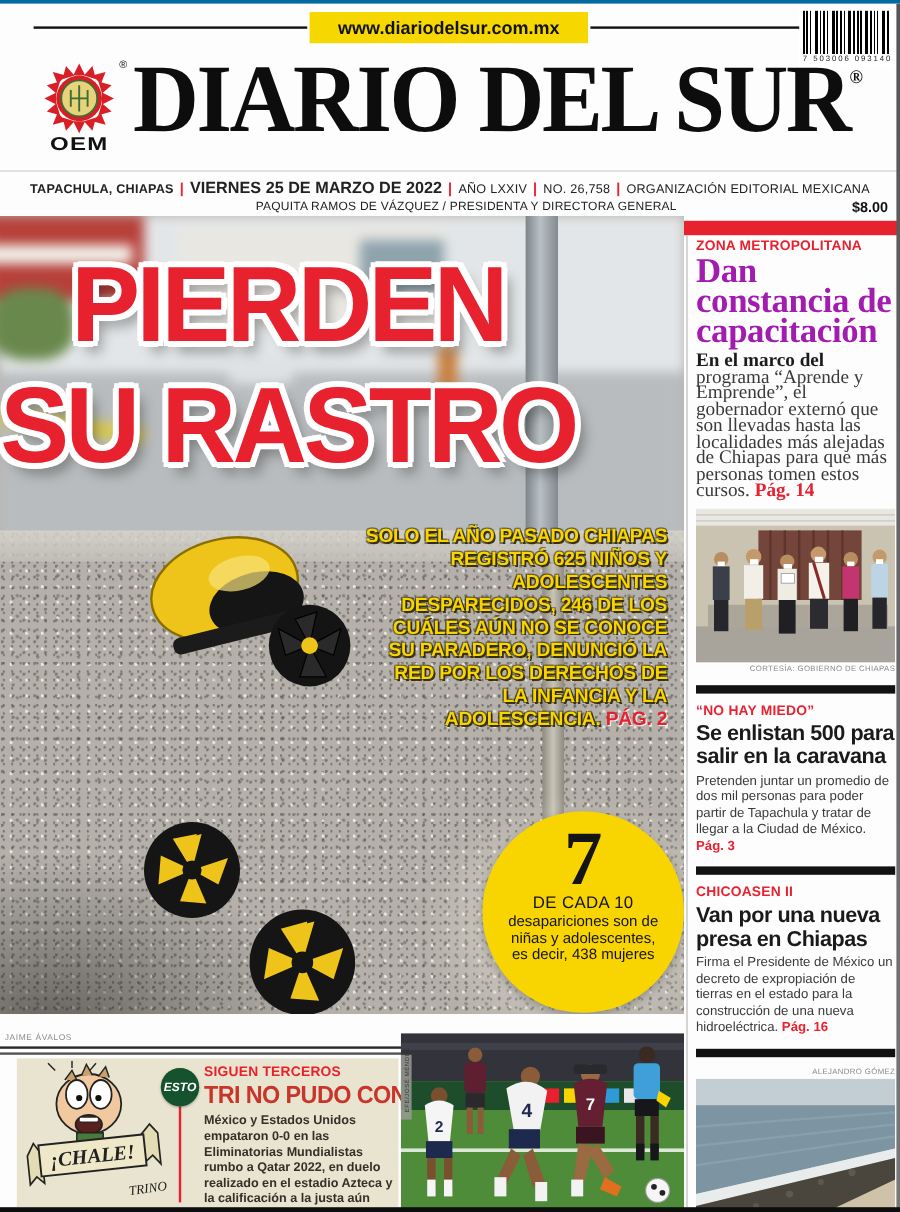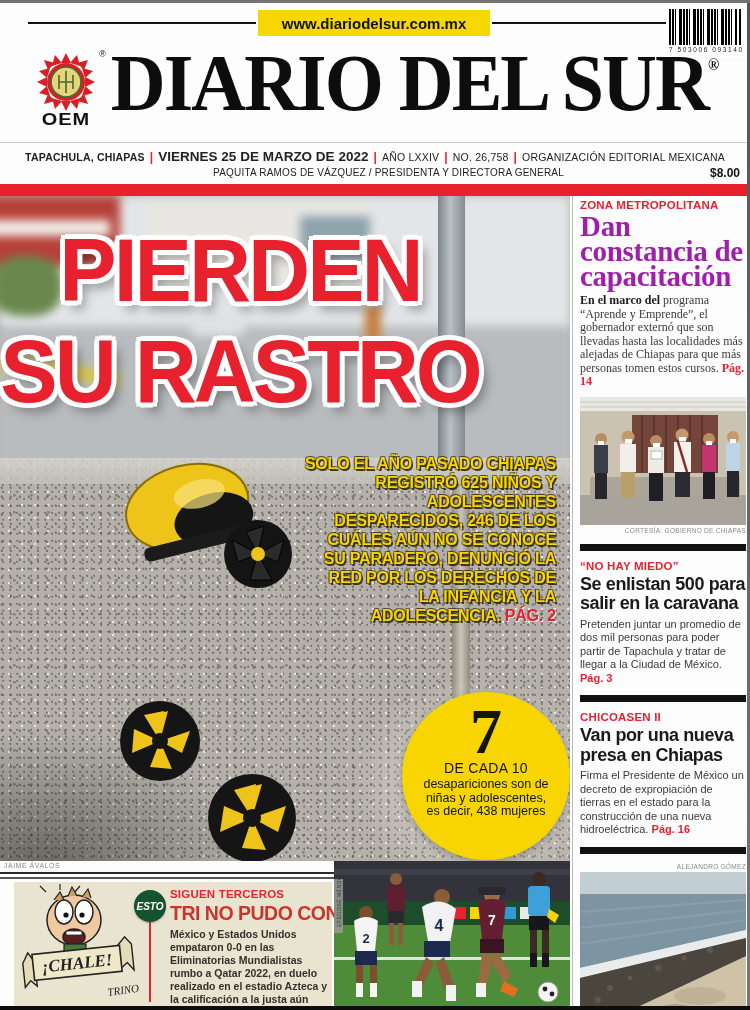--- a/index.html
+++ b/index.html
@@ -1,21 +1,21 @@
 <!DOCTYPE html>
 <html><head>
 <meta charset="utf-8">
 <style>
   * { margin:0; padding:0; box-sizing:border-box; }
   html,body { background:#ffffff; }
   body { font-family:"Liberation Sans", sans-serif; }
   .page {
     position:relative; width:750px; height:1010px; margin:0 auto;
     background:#fdfdfd; overflow:hidden;
-    border-top:3px solid #737373;
+    border-top:3px solid #0369a1;
   }
   .page::after { content:''; position:absolute; top:0; right:0; width:3px; height:100%;
     background:linear-gradient(#555,#777); z-index:60; }
 
   
   .topbar { position:absolute; top:4px; left:0; width:750px; height:48px; }
   .rule-line { position:absolute; top:15px; height:2px; background:#111; }
   .rule-left { left:28px; width:228px; }
   .rule-right { left:492px; width:180px; }
   .url-box { position:absolute; left:258px; top:3px; width:232px; height:26px;
@@ -44,21 +44,21 @@
     color:#222; letter-spacing:.2px; white-space:nowrap; }
   .dateline .seg { font-weight:bold; }
   .dateline .date { font-size:13.5px; font-weight:bold; letter-spacing:0; }
   .dateline .pipe { color:#e8212e; font-weight:bold; padding:0 5px; font-size:12px; }
   .own-row { position:absolute; top:164px; left:0; width:750px; height:16px; font-size:10px; color:#222; }
   .own-row .own { position:absolute; left:0; width:750px; text-align:center; letter-spacing:.2px;padding-left:27px; }
   .own-row .price { position:absolute; right:10px; top:-1px; font-weight:bold; font-size:12px; color:#111; }
   .red-bar { position:absolute; top:181px; left:0; width:750px; height:12px; background:#e8212e; }
 
   
-  .lead-photo { position:absolute; left:0; top:193px; width:570px; height:665px; overflow:hidden; background:#b7b4ae; }
+  .lead-photo { position:absolute; left:0; top:177px; width:570px; height:665px; overflow:hidden; background:#b7b4ae; }
   .street { position:absolute; left:0; top:0; width:570px; height:290px; background:#e3e6e8; filter:blur(5px); }
   .street > div { position:absolute; }
   .s-bld-red { left:-10px; top:0; width:130px; height:70px; background:#b7403a; }
   .s-awn { left:-10px; top:24px; width:120px; height:16px; background:#f1efe9; }
   .s-bld-w { left:150px; top:10px; width:220px; height:80px; background:#e9e7e2; }
   .s-win { left:300px; top:20px; width:70px; height:45px; background:#8fa3ad; }
   .s-bush { left:-8px; top:60px; width:70px; height:60px; background:#69894c; border-radius:40%; }
   .s-road { left:0; top:130px; width:570px; height:160px; background:#b9bcbe; }
   .s-curb { left:0; top:168px; width:120px; height:14px; background:#d8c84a; transform:rotate(8deg); }
   .s-car { left:190px; top:118px; width:55px; height:22px; background:#dfe2e4; border-radius:8px; }
@@ -121,21 +121,21 @@
 
   .bottom-bar { position:absolute; left:0; top:1003px; width:750px; height:7px; background:#0d0d0d; z-index:70; }
 
   
   .sidebar-divider { position:absolute; left:572px; top:193px; width:1px; height:810px; background:#bbb; }
   .sidebar { position:absolute; left:580px; top:196px; width:166px; }
   .kicker { color:#e8212e; font-weight:bold; font-size:11.5px; letter-spacing:.2px; }
   .hl-serif { font-family:"Liberation Serif", serif; font-weight:bold; font-size:29px; line-height:25px;
     color:#a21caf; letter-spacing:-.3px; margin-top:3px; }
   .hl-sans { font-weight:800; font-size:18px; line-height:19.5px; color:#1a1a1a; letter-spacing:-.4px; margin-top:3px; }
-  .body-serif { font-family:"Liberation Serif", serif; font-size:12px; line-height:13.5px; color:#3a3a3a; margin-top:5px; }
+  .body-serif { font-family:"Liberation Serif", serif; font-size:16px; line-height:13.5px; color:#3a3a3a; margin-top:5px; }
   .body-sans { font-size:11px; line-height:13.5px; color:#3a3a3a; font-weight:500; margin-top:4px; }
   .pg-ref { color:#e8212e; font-weight:bold; }
   .lead-bold { font-weight:bold; color:#1c1c1c; }
   .side-photo { width:166px; display:block; margin-top:8px; }
   .photo-caption { font-size:6.5px; color:#8a8a8a; text-align:right; letter-spacing:.3px; margin-top:2px; }
   .photo-credit { font-size:6.5px; color:#8a8a8a; text-align:right; letter-spacing:.3px; margin:4px 0 2px 0; }
   .black-bar { width:166px; height:7px; background:#121212; margin:10px 0 9px 0; }
 </style>
 </head>
 <body>

